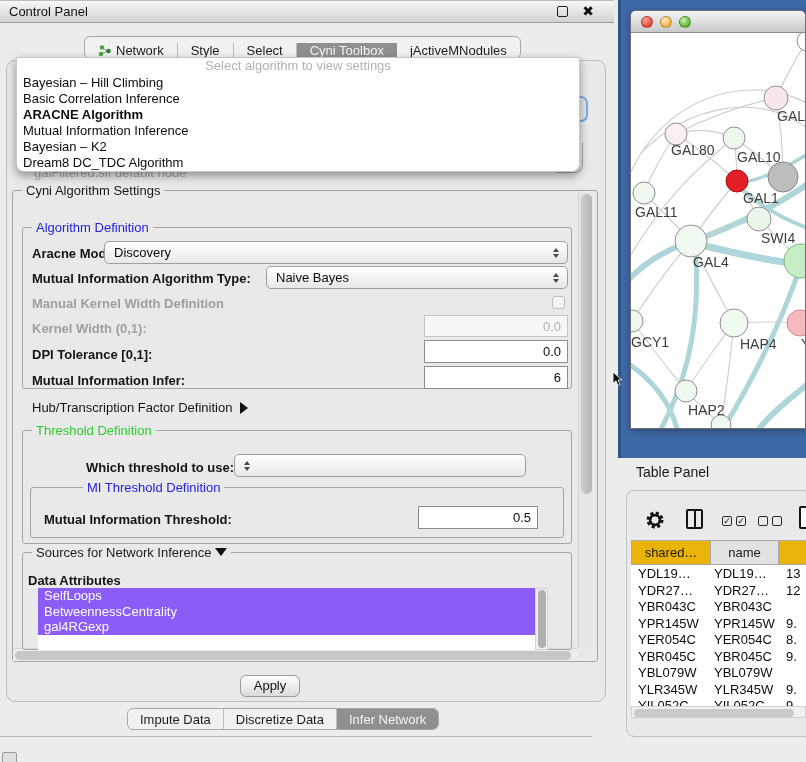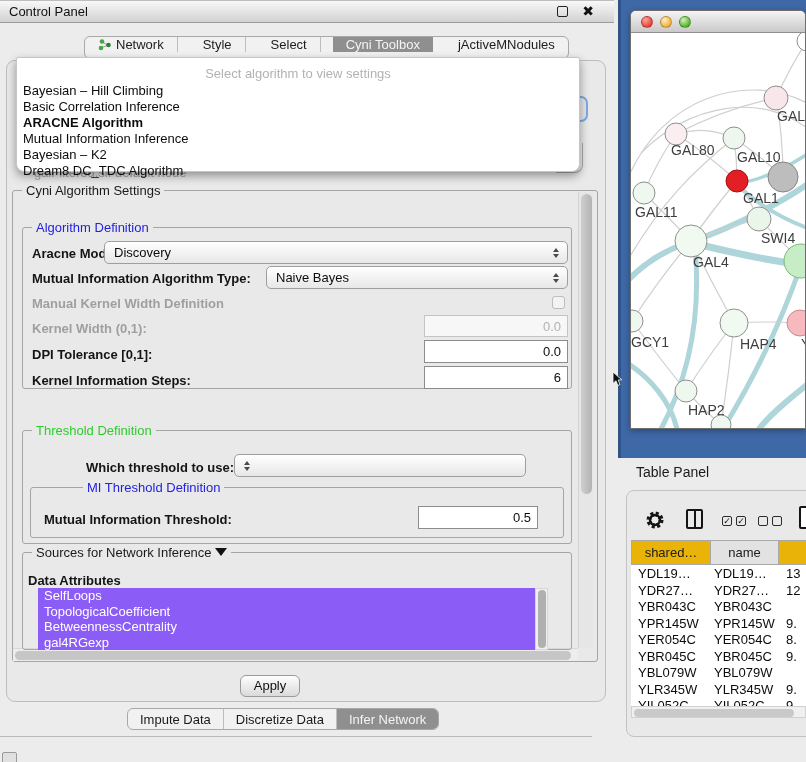--- a/index.html
+++ b/index.html
@@ -9,35 +9,35 @@
 
   
   .titlebar { left:0; top:8; width:614px; height:23px;
     background:linear-gradient(#f8f8f8,#d2d2d2); border-top:1px solid #bdbdbd; border-bottom:1px solid #9c9c9c;
     display:flex; align-items:center; }
   .titlebar .tb-title { margin-left:9px; font-size:13px; color:#111; }
   .tb-float { position:absolute; right:46px; top:5px; width:11px; height:11px; border:1.5px solid #222; border-radius:2px; }
   .tb-close { position:absolute; right:20px; top:2px; font-size:14px; font-weight:bold; color:#111; }
 
   
-  .tabbar { left:84px; top:36px; height:23px; display:flex; align-items:flex-start;
-    border:1px solid #a8a8a8; border-radius:6px; background:#f1f1f1; overflow:hidden;gap:12px; }
+  .tabbar { left:84px; top:36px; height:23px; display:flex; align-items:flex-end;
+    border:1px solid #a8a8a8; border-radius:6px; background:#f1f1f1; overflow:hidden; }
   .tab { display:flex; align-items:center; padding:0 13px; font-size:13px; color:#1c1c1c; border-right:1px solid #bdbdbd; }
   .tab:last-child { border-right:none; }
   .tab.active { background:#8f8f8f; color:#f4f4f4; border-right:none; }
   .tab .neticon { margin-right:5px; }
 
   
   .main-panel { left:6px; top:60px; width:600px; height:642px; background:#e9e9e9;
     border:1px solid #bdbdbd; border-radius:9px; }
 
   
   .popup { left:16px; top:57px; width:564px; height:115px; background:#fff;
     border:1px solid #c6c6c6; border-radius:2px 2px 8px 8px; box-shadow:0 4px 10px rgba(0,0,0,.38); z-index:60;
-    padding-top:8px; }
+    padding-top:0; }
   .popup-prompt { text-align:center; color:#b2b2b2; font-size:13px; height:17px; }
   .popup-item { font-size:13px; line-height:16.1px; padding-left:6px; color:#0c0c0c; white-space:nowrap; }
   .popup-item.bold { font-weight:bold; }
 
   
   .ghost-combo { left:563px; top:96px; width:25px; height:26px; border:2px solid #7aa9e4; border-radius:7px; background:#e6e6e6; z-index:20; }
   .ghost-corner { left:556px; top:143px; width:27px; height:30px; border-right:1px solid #ababab; border-bottom:1px solid #ababab; border-bottom-right-radius:8px; z-index:20; }
   .ghost-text { left:34px; top:165px; color:#a3a3a3; font-size:13px; z-index:20; white-space:nowrap; }
 
   
@@ -281,23 +281,27 @@
 
   <div class="flabel dim" style="left:32px;top:296px;">Manual Kernel Width Definition</div>
   <div class="chk" style="left:552px;top:296px;"></div>
 
   <div class="flabel dim" style="left:32px;top:321px;">Kernel Width (0,1):</div>
   <div class="tfield dim" style="left:424px;top:315px;width:144px;">0.0</div>
 
   <div class="flabel" style="left:32px;top:347px;">DPI Tolerance [0,1]:</div>
   <div class="tfield" style="left:424px;top:340px;width:144px;height:23px;">0.0</div>
 
-  <div class="flabel" style="left:32px;top:373px;">Kernel Information Steps:</div>
+  <div class="flabel" style="left:32px;top:373px;">Mutual Information Infer:</div>
   <div class="tfield" style="left:424px;top:366px;width:144px;height:23px;">6</div>
 
+  <div class="plain" style="left:32px;top:400px;">
+    <span>Hub/Transcription Factor Definition</span>
+    &nbsp;<span class="tri-right"></span>
+  </div>
 
   <div class="abs group" style="left:22px;top:430px;width:550px;height:114px;"></div>
   <div class="gtitle green" style="left:32px;top:424px;">Threshold Definition</div>
 
   <div class="flabel" style="left:86px;top:460px;">Which threshold to use:</div>
   <div class="combo" style="left:234px;top:454px;width:292px;">
     <span class="arrs">
         <span class="arr-up"></span>
         <span class="arr-dn"></span>
       </span>
@@ -312,21 +316,20 @@
   <div class="abs group" style="left:22px;top:552px;width:550px;height:98px;"></div>
   <div class="gtitle" style="left:32px;top:546px;">
     <span>Sources for Network Inference</span>
     <span class="tri-down"></span>
   </div>
 
   <div class="flabel" style="left:28px;top:573px;">Data Attributes</div>
 
   <div class="attr-list" style="left:38px;top:588px;width:497px;height:62px;" id="attr-list">
       <div class="attr-item">SelfLoops</div>
-      <div class="attr-item">TopologicalCoefficient</div>
       <div class="attr-item">BetweennessCentrality</div>
       <div class="attr-item">gal4RGexp</div>
     </div>
   <div class="vsb-track" style="left:535px;top:588px;width:13px;height:62px;background:#f0f0f0;border:1px solid #d6d6d6;">
     <div class="vsb-thumb" style="left:1.5px;top:1px;width:8px;height:58px;background:#b0b0b0;"></div>
   </div>
 
   <div class="btn" style="left:240px;top:675px;width:60px;height:22px;line-height:20px;">Apply</div>
 
   <div class="abs bottom-tabbar">

